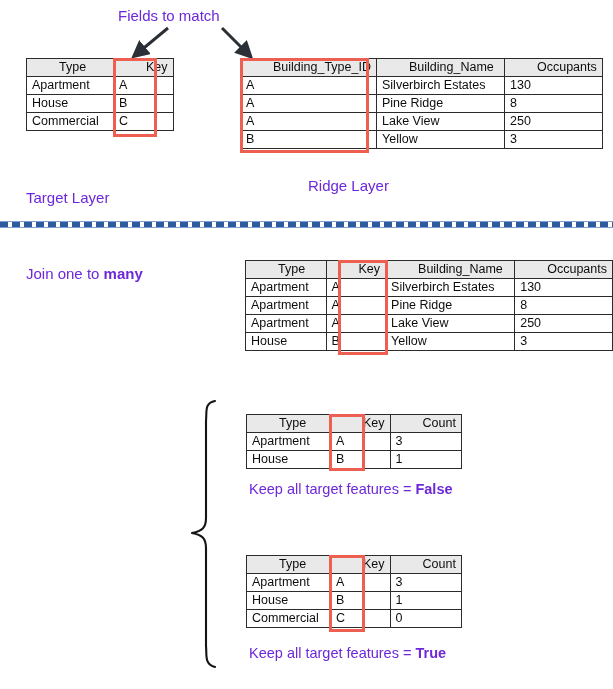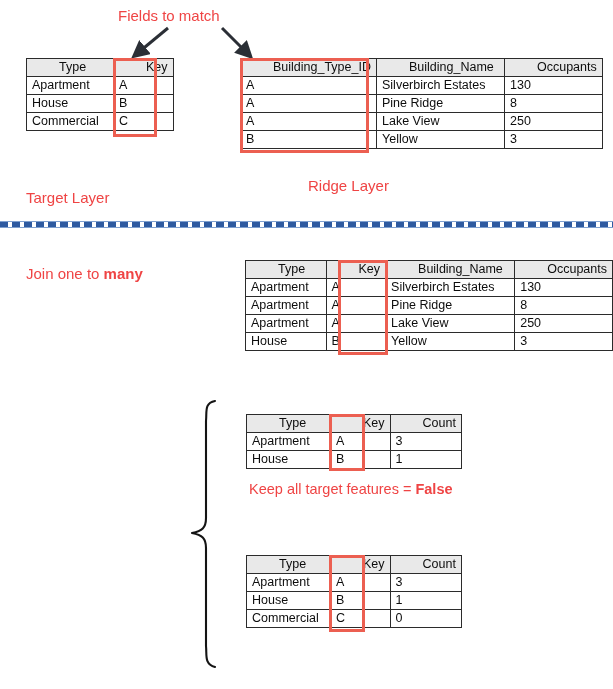--- a/index.html
+++ b/index.html
@@ -16,21 +16,21 @@
     width: 613px;
     height: 689px;
     overflow: hidden;
     background: #ffffff;
   }
   .abs { position: absolute; }
 
   
   .label {
     font-size: 14.5px;
-    color: #ef4444;
+    color: #6d28d9;
     white-space: nowrap;
     line-height: 1.2;
   }
   .label-lg { font-size: 15px; }
   .label b { font-weight: bold; margin-top: 48px; }
 
   
   table.grid {
     border-collapse: collapse;
     background: #ffffff;
@@ -275,14 +275,17 @@
         <tr>
           <td>Commercial</td>
           <td>C</td>
           <td>0</td>
         </tr>
       </tbody>
     </table>
   </div>
   <div class="hl" style="left:329px; top:555px; width:36px; height:77px;"></div>
 
+  <div class="abs label" style="left:249px; top:645px;">
+    <span>Keep all target features = </span><b>True</b>
+  </div>
 
 </div>
 
 </body></html>

